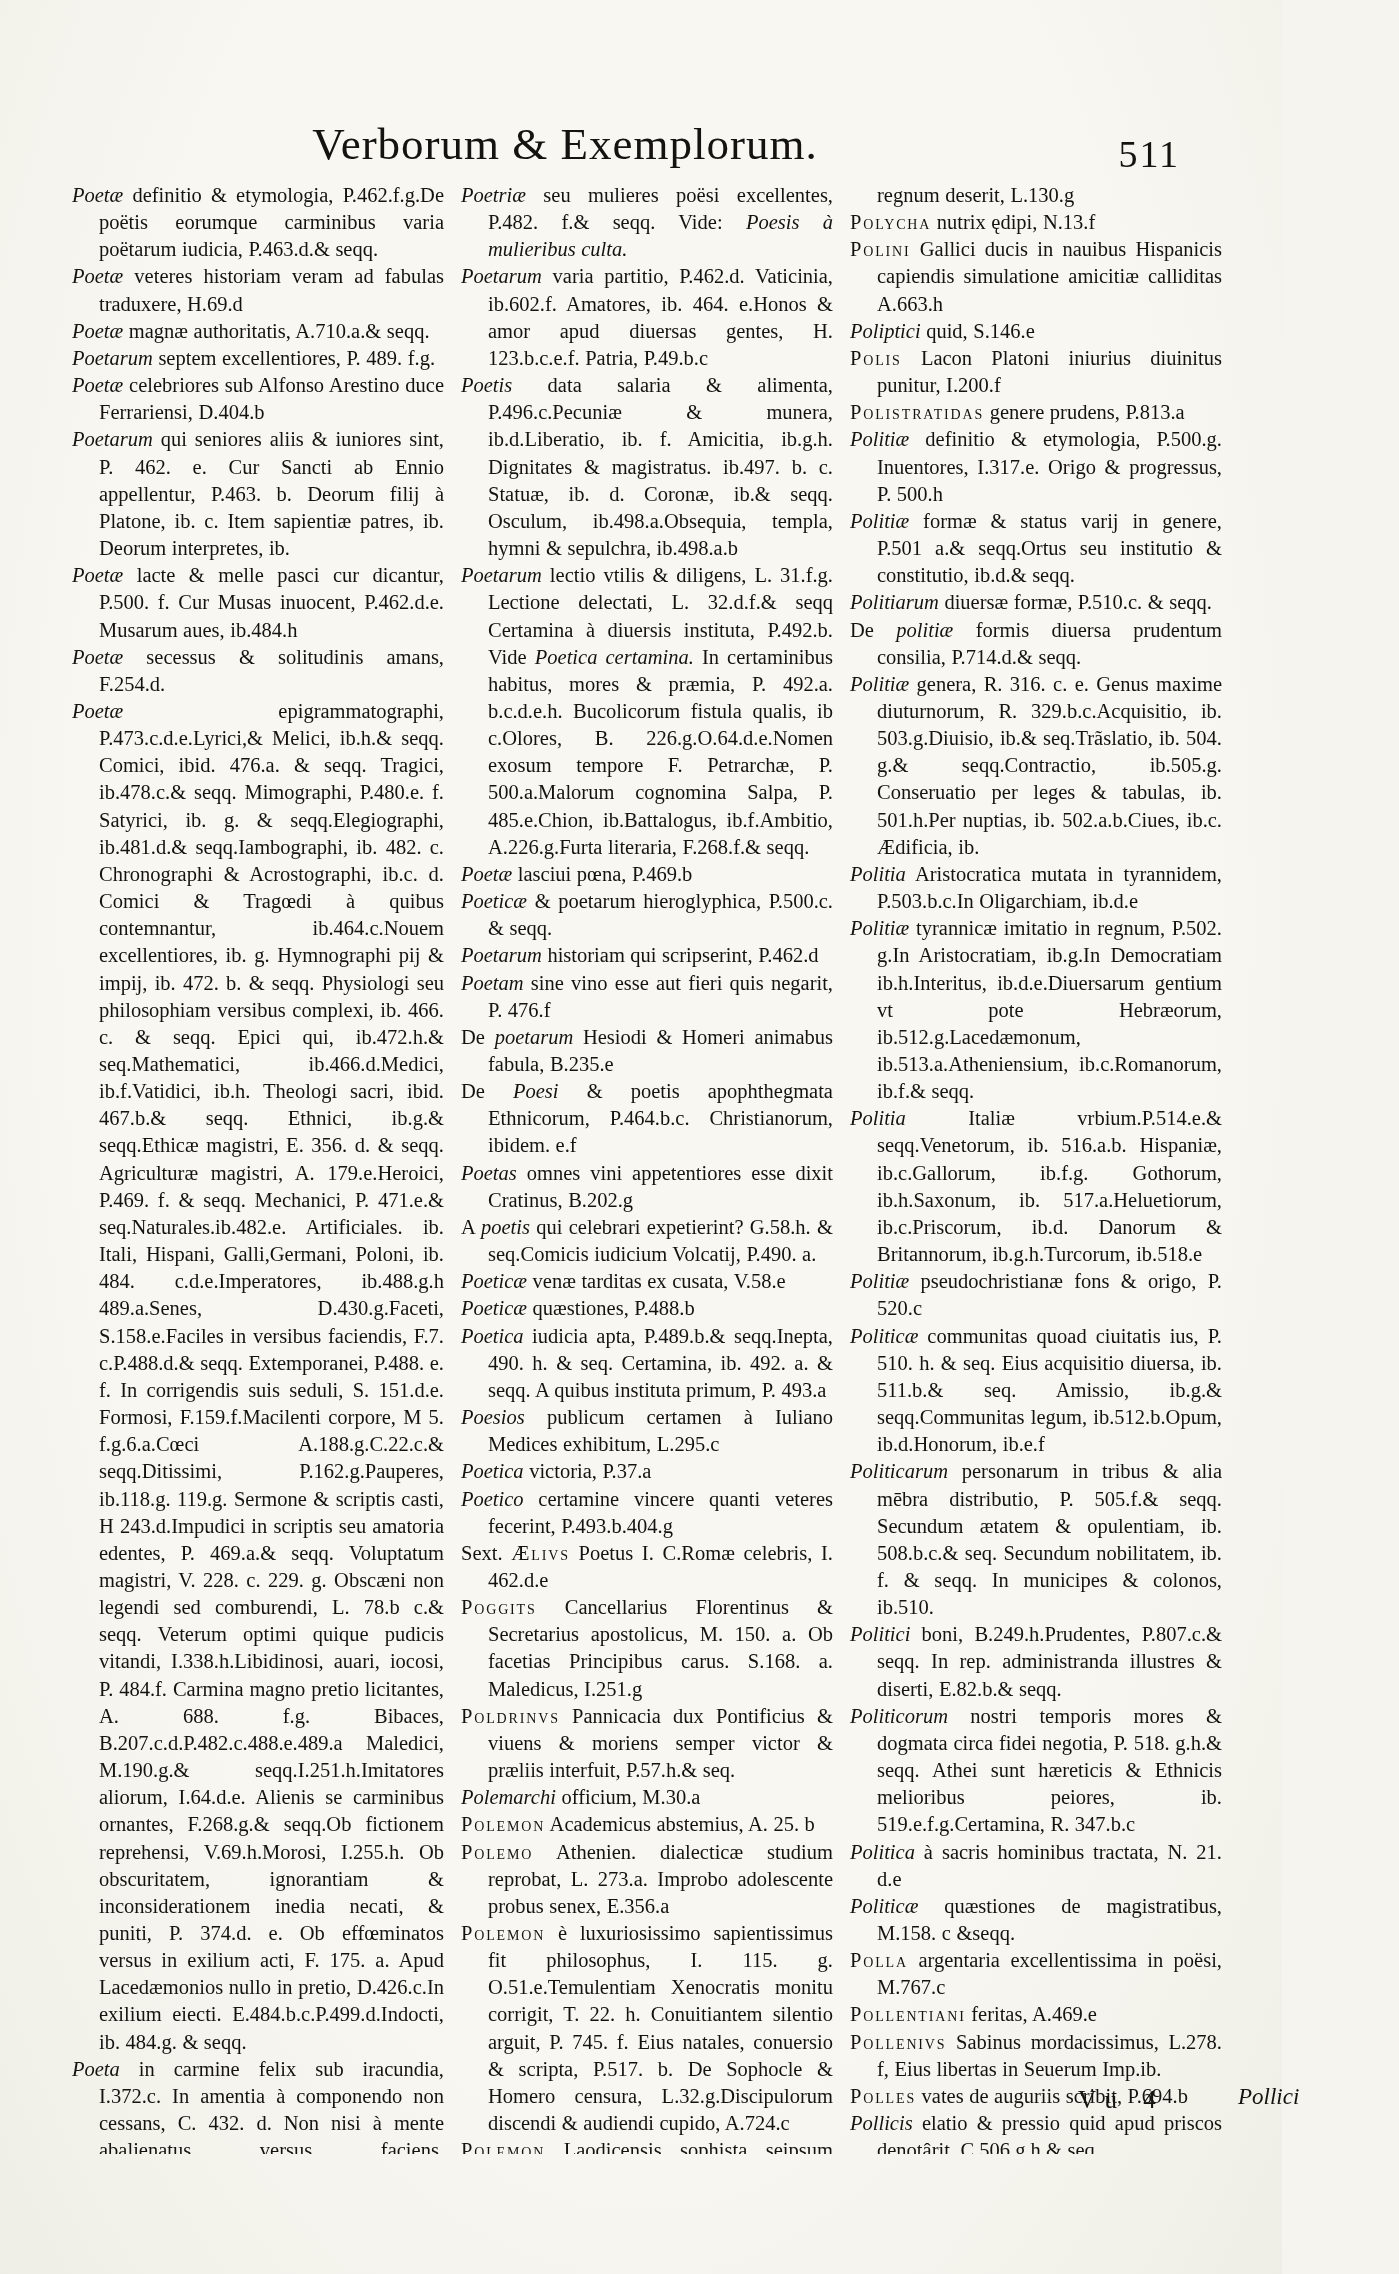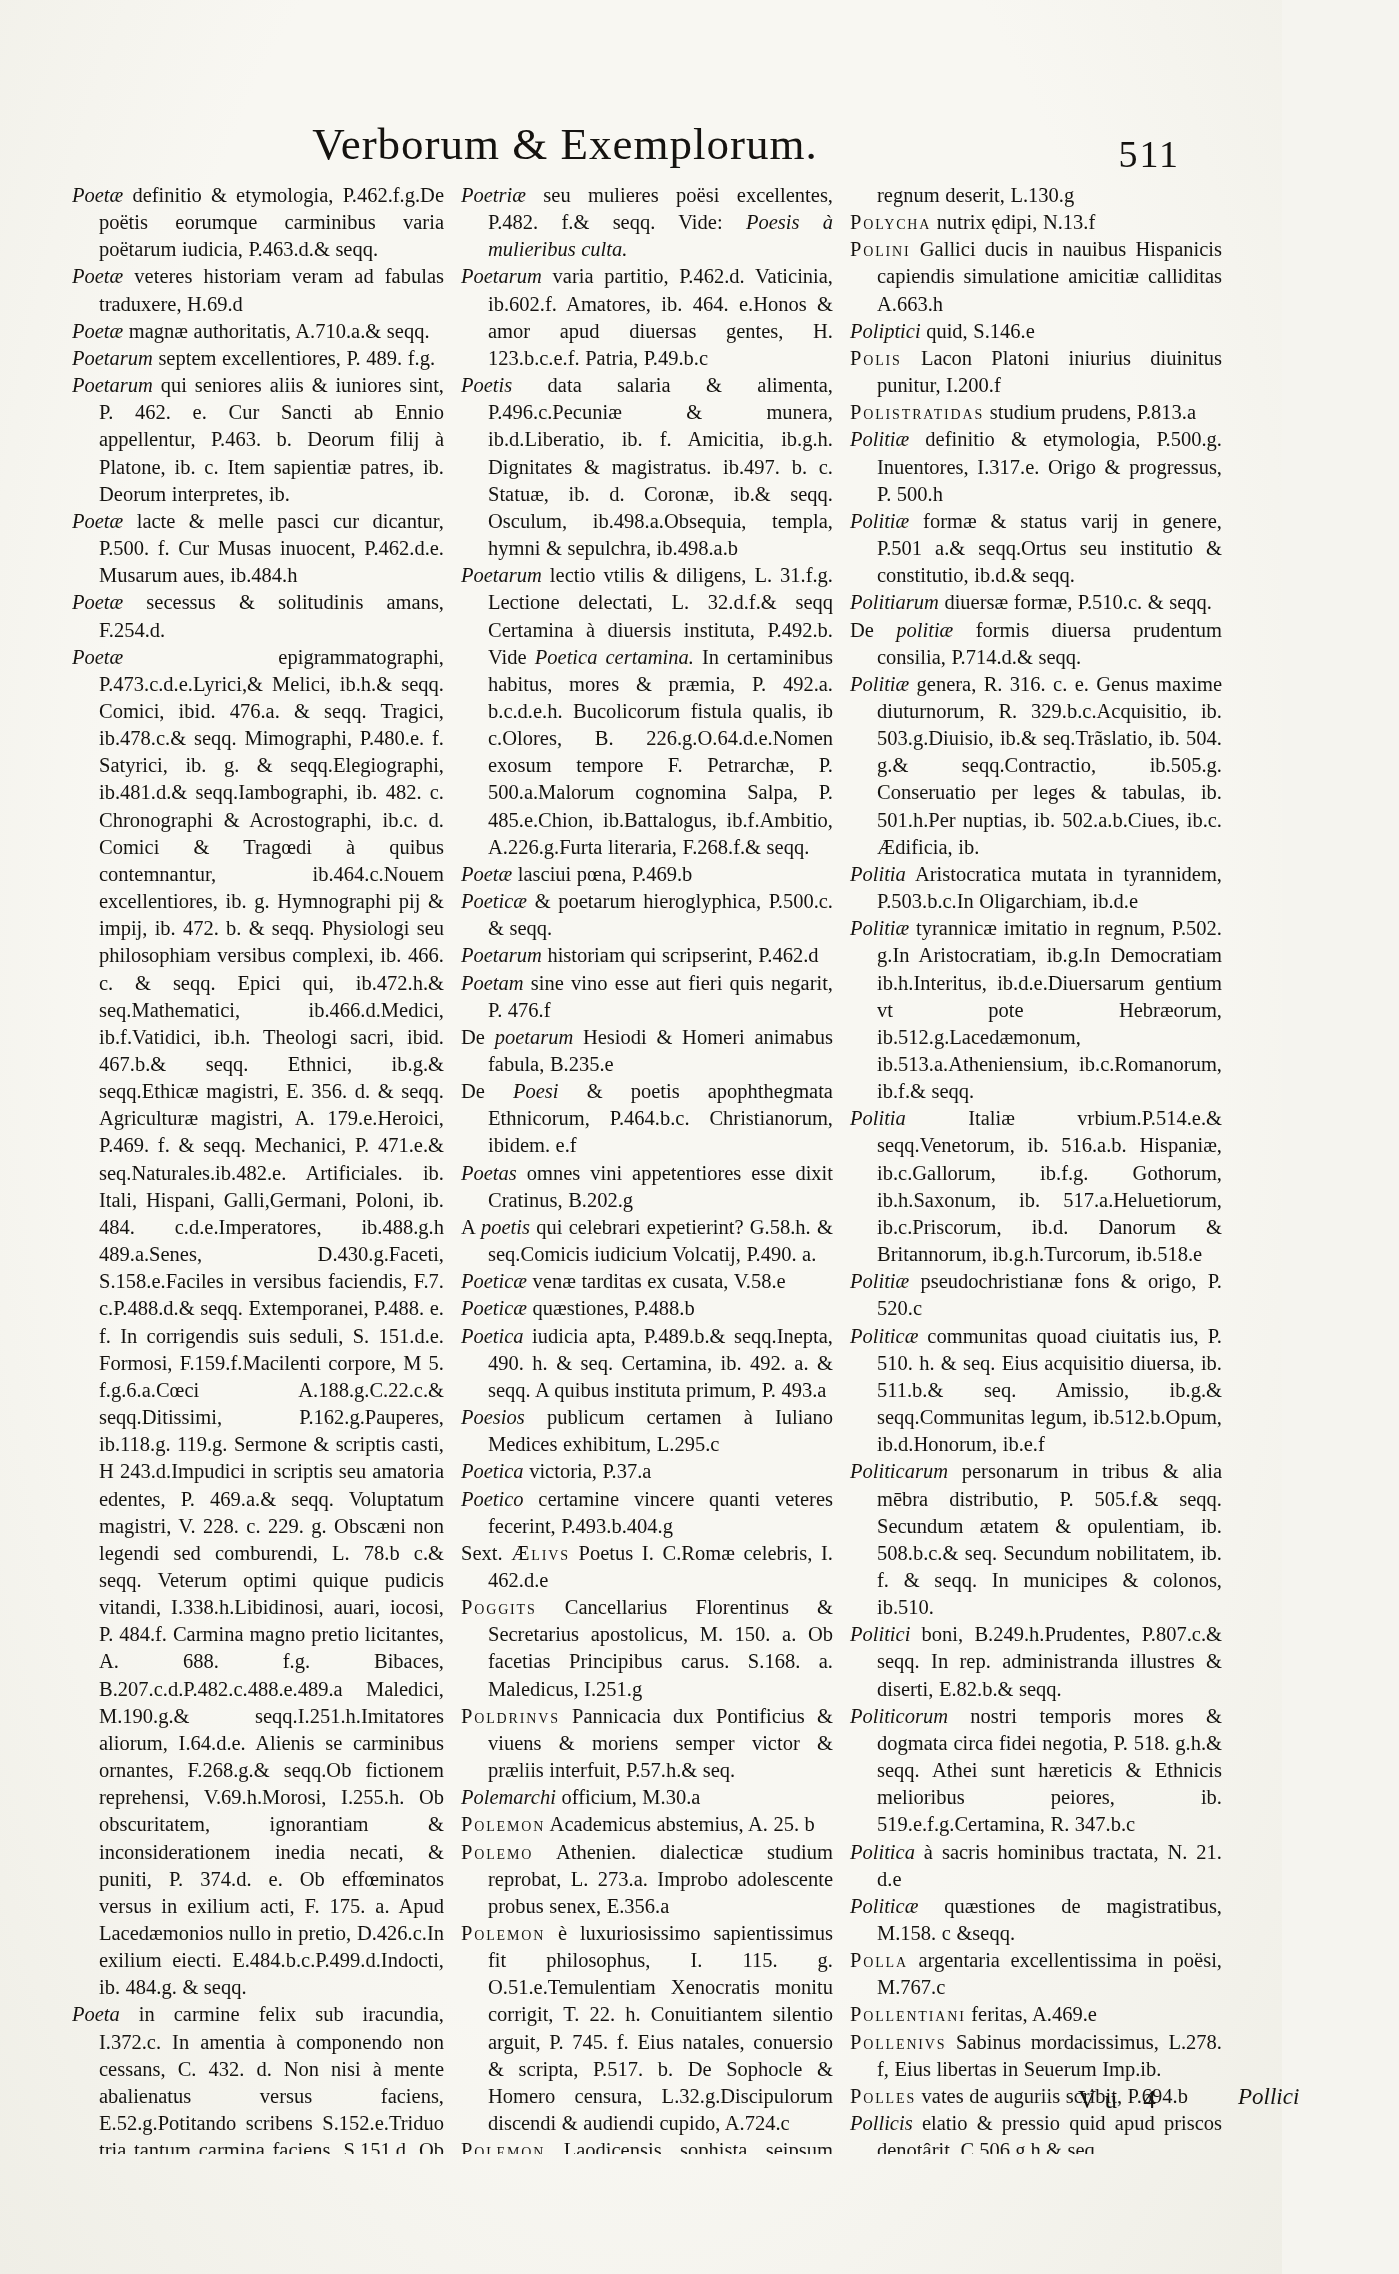--- a/index.html
+++ b/index.html
@@ -80,20 +80,21 @@
     <div class="title">Verborum &amp; Exemplorum.</div>
     <div class="page-number">511</div>
   </div>
 
   <div class="columns">
     <div class="col">
         <p class="entry"><span class="run-i">Poetæ</span><span class="run-r"> definitio &amp; etymologia, P.462.f.g.De poëtis eorumque carminibus varia poëtarum iudicia, P.463.d.&amp; seqq.</span></p>
         <p class="entry"><span class="run-i">Poetæ</span><span class="run-r"> veteres historiam veram ad fabulas traduxere, H.69.d</span></p>
         <p class="entry"><span class="run-i">Poetæ</span><span class="run-r"> magnæ authoritatis, A.710.a.&amp; seqq.</span></p>
         <p class="entry"><span class="run-i">Poetarum</span><span class="run-r"> septem excellentiores, P. 489. f.g.</span></p>
+        <p class="entry"><span class="run-i">Poetæ</span><span class="run-r"> celebriores sub Alfonso Arestino duce Ferrariensi, D.404.b</span></p>
         <p class="entry"><span class="run-i">Poetarum</span><span class="run-r"> qui seniores aliis &amp; iuniores sint, P. 462. e. Cur Sancti ab Ennio appellentur, P.463. b. Deorum filij à Platone, ib. c. Item sapientiæ patres, ib. Deorum interpretes, ib.</span></p>
         <p class="entry"><span class="run-i">Poetæ</span><span class="run-r"> lacte &amp; melle pasci cur dicantur, P.500. f. Cur Musas inuocent, P.462.d.e. Musarum aues, ib.484.h</span></p>
         <p class="entry"><span class="run-i">Poetæ</span><span class="run-r"> secessus &amp; solitudinis amans, F.254.d.</span></p>
         <p class="entry"><span class="run-i">Poetæ</span><span class="run-r"> epigrammatographi, P.473.c.d.e.Lyrici,&amp; Melici, ib.h.&amp; seqq. Comici, ibid. 476.a. &amp; seqq. Tragici, ib.478.c.&amp; seqq. Mimographi, P.480.e. f. Satyrici, ib. g. &amp; seqq.Elegiographi, ib.481.d.&amp; seqq.Iambographi, ib. 482. c. Chronographi &amp; Acrostographi, ib.c. d. Comici &amp; Tragœdi à quibus contemnantur, ib.464.c.Nouem excellentiores, ib. g. Hymnographi pij &amp; impij, ib. 472. b. &amp; seqq. Physiologi seu philosophiam versibus complexi, ib. 466. c. &amp; seqq. Epici qui, ib.472.h.&amp; seq.Mathematici, ib.466.d.Medici, ib.f.Vatidici, ib.h. Theologi sacri, ibid. 467.b.&amp; seqq. Ethnici, ib.g.&amp; seqq.Ethicæ magistri, E. 356. d. &amp; seqq. Agriculturæ magistri, A. 179.e.Heroici, P.469. f. &amp; seqq. Mechanici, P. 471.e.&amp; seq.Naturales.ib.482.e. Artificiales. ib. Itali, Hispani, Galli,Germani, Poloni, ib. 484. c.d.e.Imperatores, ib.488.g.h 489.a.Senes, D.430.g.Faceti, S.158.e.Faciles in versibus faciendis, F.7. c.P.488.d.&amp; seqq. Extemporanei, P.488. e. f. In corrigendis suis seduli, S. 151.d.e. Formosi, F.159.f.Macilenti corpore, M 5. f.g.6.a.Cœci A.188.g.C.22.c.&amp; seqq.Ditissimi, P.162.g.Pauperes, ib.118.g. 119.g. Sermone &amp; scriptis casti, H 243.d.Impudici in scriptis seu amatoria edentes, P. 469.a.&amp; seqq. Voluptatum magistri, V. 228. c. 229. g. Obscæni non legendi sed comburendi, L. 78.b c.&amp; seqq. Veterum optimi quique pudicis vitandi, I.338.h.Libidinosi, auari, iocosi, P. 484.f. Carmina magno pretio licitantes, A. 688. f.g. Bibaces, B.207.c.d.P.482.c.488.e.489.a Maledici, M.190.g.&amp; seqq.I.251.h.Imitatores aliorum, I.64.d.e. Alienis se carminibus ornantes, F.268.g.&amp; seqq.Ob fictionem reprehensi, V.69.h.Morosi, I.255.h. Ob obscuritatem, ignorantiam &amp; inconsiderationem inedia necati, &amp; puniti, P. 374.d. e. Ob effœminatos versus in exilium acti, F. 175. a. Apud Lacedæmonios nullo in pretio, D.426.c.In exilium eiecti. E.484.b.c.P.499.d.Indocti, ib. 484.g. &amp; seqq.</span></p>
         <p class="entry"><span class="run-i">Poeta</span><span class="run-r"> in carmine felix sub iracundia, I.372.c. In amentia à componendo non cessans, C. 432. d. Non nisi à mente abalienatus versus faciens, E.52.g.Potitando scribens S.152.e.Triduo tria tantum carmina faciens, S.151.d. Ob grandia vocabula Præcipitiorum auctor dictus, P.489.f</span></p>
       </div>
     <div class="col">
         <p class="entry"><span class="run-i">Poetriæ</span><span class="run-r"> seu mulieres poësi excellentes, P.482. f.&amp; seqq. Vide: </span><span class="run-i">Poesis à mulieribus culta.</span></p>
         <p class="entry"><span class="run-i">Poetarum</span><span class="run-r"> varia partitio, P.462.d. Vaticinia, ib.602.f. Amatores, ib. 464. e.Honos &amp; amor apud diuersas gentes, H. 123.b.c.e.f. Patria, P.49.b.c</span></p>
         <p class="entry"><span class="run-i">Poetis</span><span class="run-r"> data salaria &amp; alimenta, P.496.c.Pecuniæ &amp; munera, ib.d.Liberatio, ib. f. Amicitia, ib.g.h. Dignitates &amp; magistratus. ib.497. b. c. Statuæ, ib. d. Coronæ, ib.&amp; seqq. Osculum, ib.498.a.Obsequia, templa, hymni &amp; sepulchra, ib.498.a.b</span></p>
@@ -120,21 +121,21 @@
         <p class="entry"><span class="run-sc">Polemo</span><span class="run-r"> Athenien. dialecticæ studium reprobat, L. 273.a. Improbo adolescente probus senex, E.356.a</span></p>
         <p class="entry"><span class="run-sc">Polemon</span><span class="run-r"> è luxuriosissimo sapientissimus fit philosophus, I. 115. g. O.51.e.Temulentiam Xenocratis monitu corrigit, T. 22. h. Conuitiantem silentio arguit, P. 745. f. Eius natales, conuersio &amp; scripta, P.517. b. De Sophocle &amp; Homero censura, L.32.g.Discipulorum discendi &amp; audiendi cupido, A.724.c</span></p>
         <p class="entry"><span class="run-sc">Polemon</span><span class="run-r"> Laodicensis sophista seipsum viuum sepulchro includit &amp; inedia conficit, E.79.b.M.651.d.P.370.d</span></p>
       </div>
     <div class="col">
         <p class="entry cont"><span class="run-r">regnum deserit, L.130.g</span></p>
         <p class="entry"><span class="run-sc">Polycha</span><span class="run-r"> nutrix ędipi, N.13.f</span></p>
         <p class="entry"><span class="run-sc">Polini</span><span class="run-r"> Gallici ducis in nauibus Hispanicis capiendis simulatione amicitiæ calliditas A.663.h</span></p>
         <p class="entry"><span class="run-i">Poliptici</span><span class="run-r"> quid, S.146.e</span></p>
         <p class="entry"><span class="run-sc">Polis</span><span class="run-r"> Lacon Platoni iniurius diuinitus punitur, I.200.f</span></p>
-        <p class="entry"><span class="run-sc">Polistratidas</span><span class="run-r"> studium prudens, P.813.a</span></p>
+        <p class="entry"><span class="run-sc">Polistratidas</span><span class="run-r"> genere prudens, P.813.a</span></p>
         <p class="entry"><span class="run-i">Politiæ</span><span class="run-r"> definitio &amp; etymologia, P.500.g. Inuentores, I.317.e. Origo &amp; progressus, P. 500.h</span></p>
         <p class="entry"><span class="run-i">Politiæ</span><span class="run-r"> formæ &amp; status varij in genere, P.501 a.&amp; seqq.Ortus seu institutio &amp; constitutio, ib.d.&amp; seqq.</span></p>
         <p class="entry"><span class="run-i">Politiarum</span><span class="run-r"> diuersæ formæ, P.510.c. &amp; seqq.</span></p>
         <p class="entry"><span class="run-r">De </span><span class="run-i">politiæ</span><span class="run-r"> formis diuersa prudentum consilia, P.714.d.&amp; seqq.</span></p>
         <p class="entry"><span class="run-i">Politiæ</span><span class="run-r"> genera, R. 316. c. e. Genus maxime diuturnorum, R. 329.b.c.Acquisitio, ib. 503.g.Diuisio, ib.&amp; seq.Trãslatio, ib. 504. g.&amp; seqq.Contractio, ib.505.g. Conseruatio per leges &amp; tabulas, ib. 501.h.Per nuptias, ib. 502.a.b.Ciues, ib.c. Ædificia, ib.</span></p>
         <p class="entry"><span class="run-i">Politia</span><span class="run-r"> Aristocratica mutata in tyrannidem, P.503.b.c.In Oligarchiam, ib.d.e</span></p>
         <p class="entry"><span class="run-i">Politiæ</span><span class="run-r"> tyrannicæ imitatio in regnum, P.502. g.In Aristocratiam, ib.g.In Democratiam ib.h.Interitus, ib.d.e.Diuersarum gentium vt pote Hebræorum, ib.512.g.Lacedæmonum, ib.513.a.Atheniensium, ib.c.Romanorum, ib.f.&amp; seqq.</span></p>
         <p class="entry"><span class="run-i">Politia</span><span class="run-r"> Italiæ vrbium.P.514.e.&amp; seqq.Venetorum, ib. 516.a.b. Hispaniæ, ib.c.Gallorum, ib.f.g. Gothorum, ib.h.Saxonum, ib. 517.a.Heluetiorum, ib.c.Priscorum, ib.d. Danorum &amp; Britannorum, ib.g.h.Turcorum, ib.518.e</span></p>
         <p class="entry"><span class="run-i">Politiæ</span><span class="run-r"> pseudochristianæ fons &amp; origo, P. 520.c</span></p>
         <p class="entry"><span class="run-i">Politicæ</span><span class="run-r"> communitas quoad ciuitatis ius, P. 510. h. &amp; seq. Eius acquisitio diuersa, ib. 511.b.&amp; seq. Amissio, ib.g.&amp; seqq.Communitas legum, ib.512.b.Opum, ib.d.Honorum, ib.e.f</span></p>

